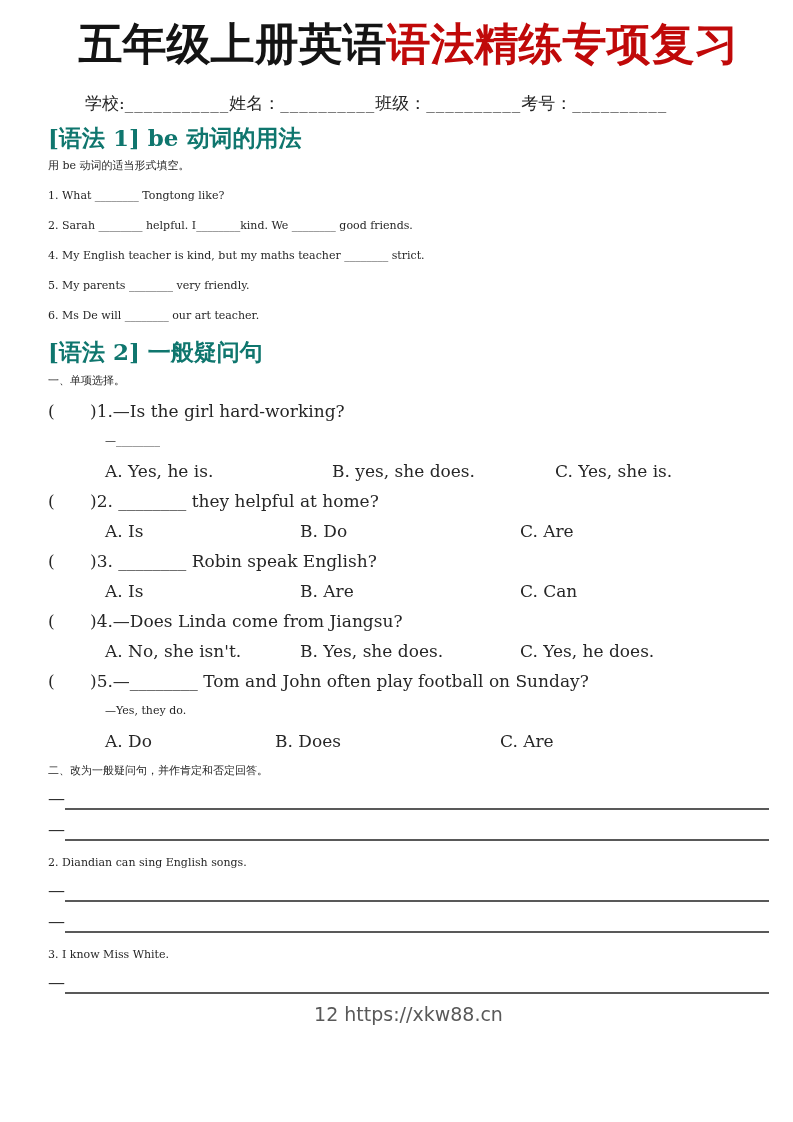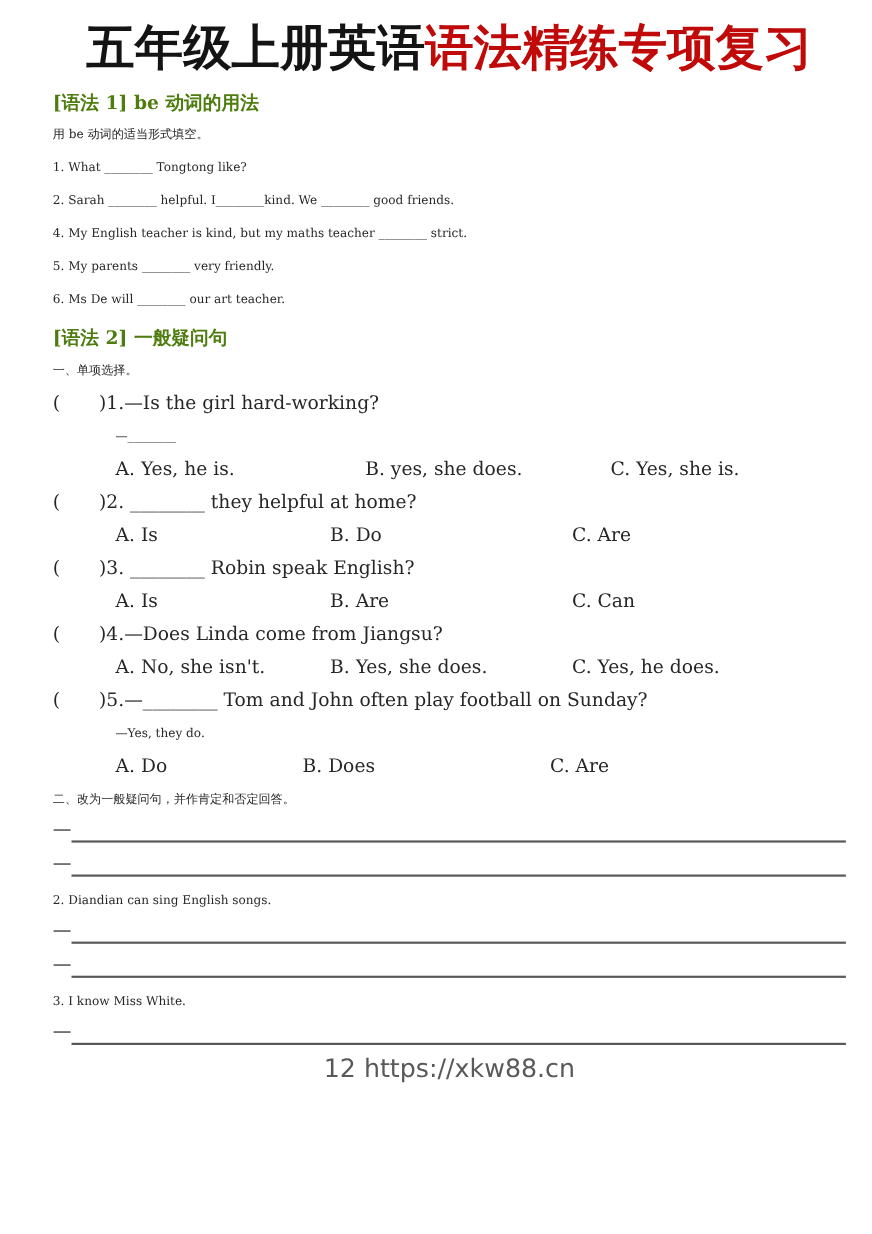--- a/index.html
+++ b/index.html
@@ -20,21 +20,21 @@
   .red { color: #c00909; }
 
   .student {
     margin: 21px 0 0 37px; font-size: 17px; white-space: nowrap;
     color: #262626;
   }
   .student .blank { letter-spacing: 1px; color: #3a3a3a; }
 
   .sec-head {
     margin-top: 10px; height: 26px; line-height: 26px;
-    font-size: 17px; font-weight: bold; color: #4d7c0f;
+    font-size: 23px; font-weight: bold; color: #0f766e;
   }
   .sec-head.second { margin-top: 7px; height: 28px; line-height: 28px; }
 
   .line { height: 30px; line-height: 30px; font-size: 11px; }
 
   .q-row { display: flex; height: 30px; line-height: 30px; font-size: 17px; }
   .q-paren { width: 42px; flex: 0 0 42px; }
   .indent { padding-left: 57px; }
 
   .opts {
@@ -48,30 +48,31 @@
   .ans-row { display: flex; height: 31px; }
   .ans-dash { flex: 0 0 17px; font-size: 17px; line-height: 24px; }
   .ans-line {
     flex: 1; height: 22px;
     border-bottom: 2px solid #595959;
   }
 
   .footer {
     margin-top: 2px; text-align: center;
     font-family: "DejaVu Sans", "Liberation Sans", sans-serif;
-    font-size: 23px; color: #595959;
+    font-size: 19px; color: #595959;
   }
 </style>
 </head>
 <body>
 
 <div class="page">
 
   <h1 class="title"><span>五年级上册英语</span><span class="red">语法精练专项复习</span></h1>
 
+  <div class="student"><span>学校:</span><span class="blank">___________</span><span>姓名：</span><span class="blank">__________</span><span>班级：</span><span class="blank">__________</span><span>考号：</span><span class="blank">__________</span></div>
 
   <div class="sec-head">[语法 1] be 动词的用法</div>
   <div class="line">用 be 动词的适当形式填空。</div>
   <div class="line">1. What ________ Tongtong like?</div>
   <div class="line">2. Sarah ________ helpful. I________kind. We ________ good friends.</div>
   <div class="line">4. My English teacher is kind, but my maths teacher ________ strict.</div>
   <div class="line">5. My parents ________ very friendly.</div>
   <div class="line">6. Ms De will ________ our art teacher.</div>
 
   <div class="sec-head second">[语法 2] 一般疑问句</div>

